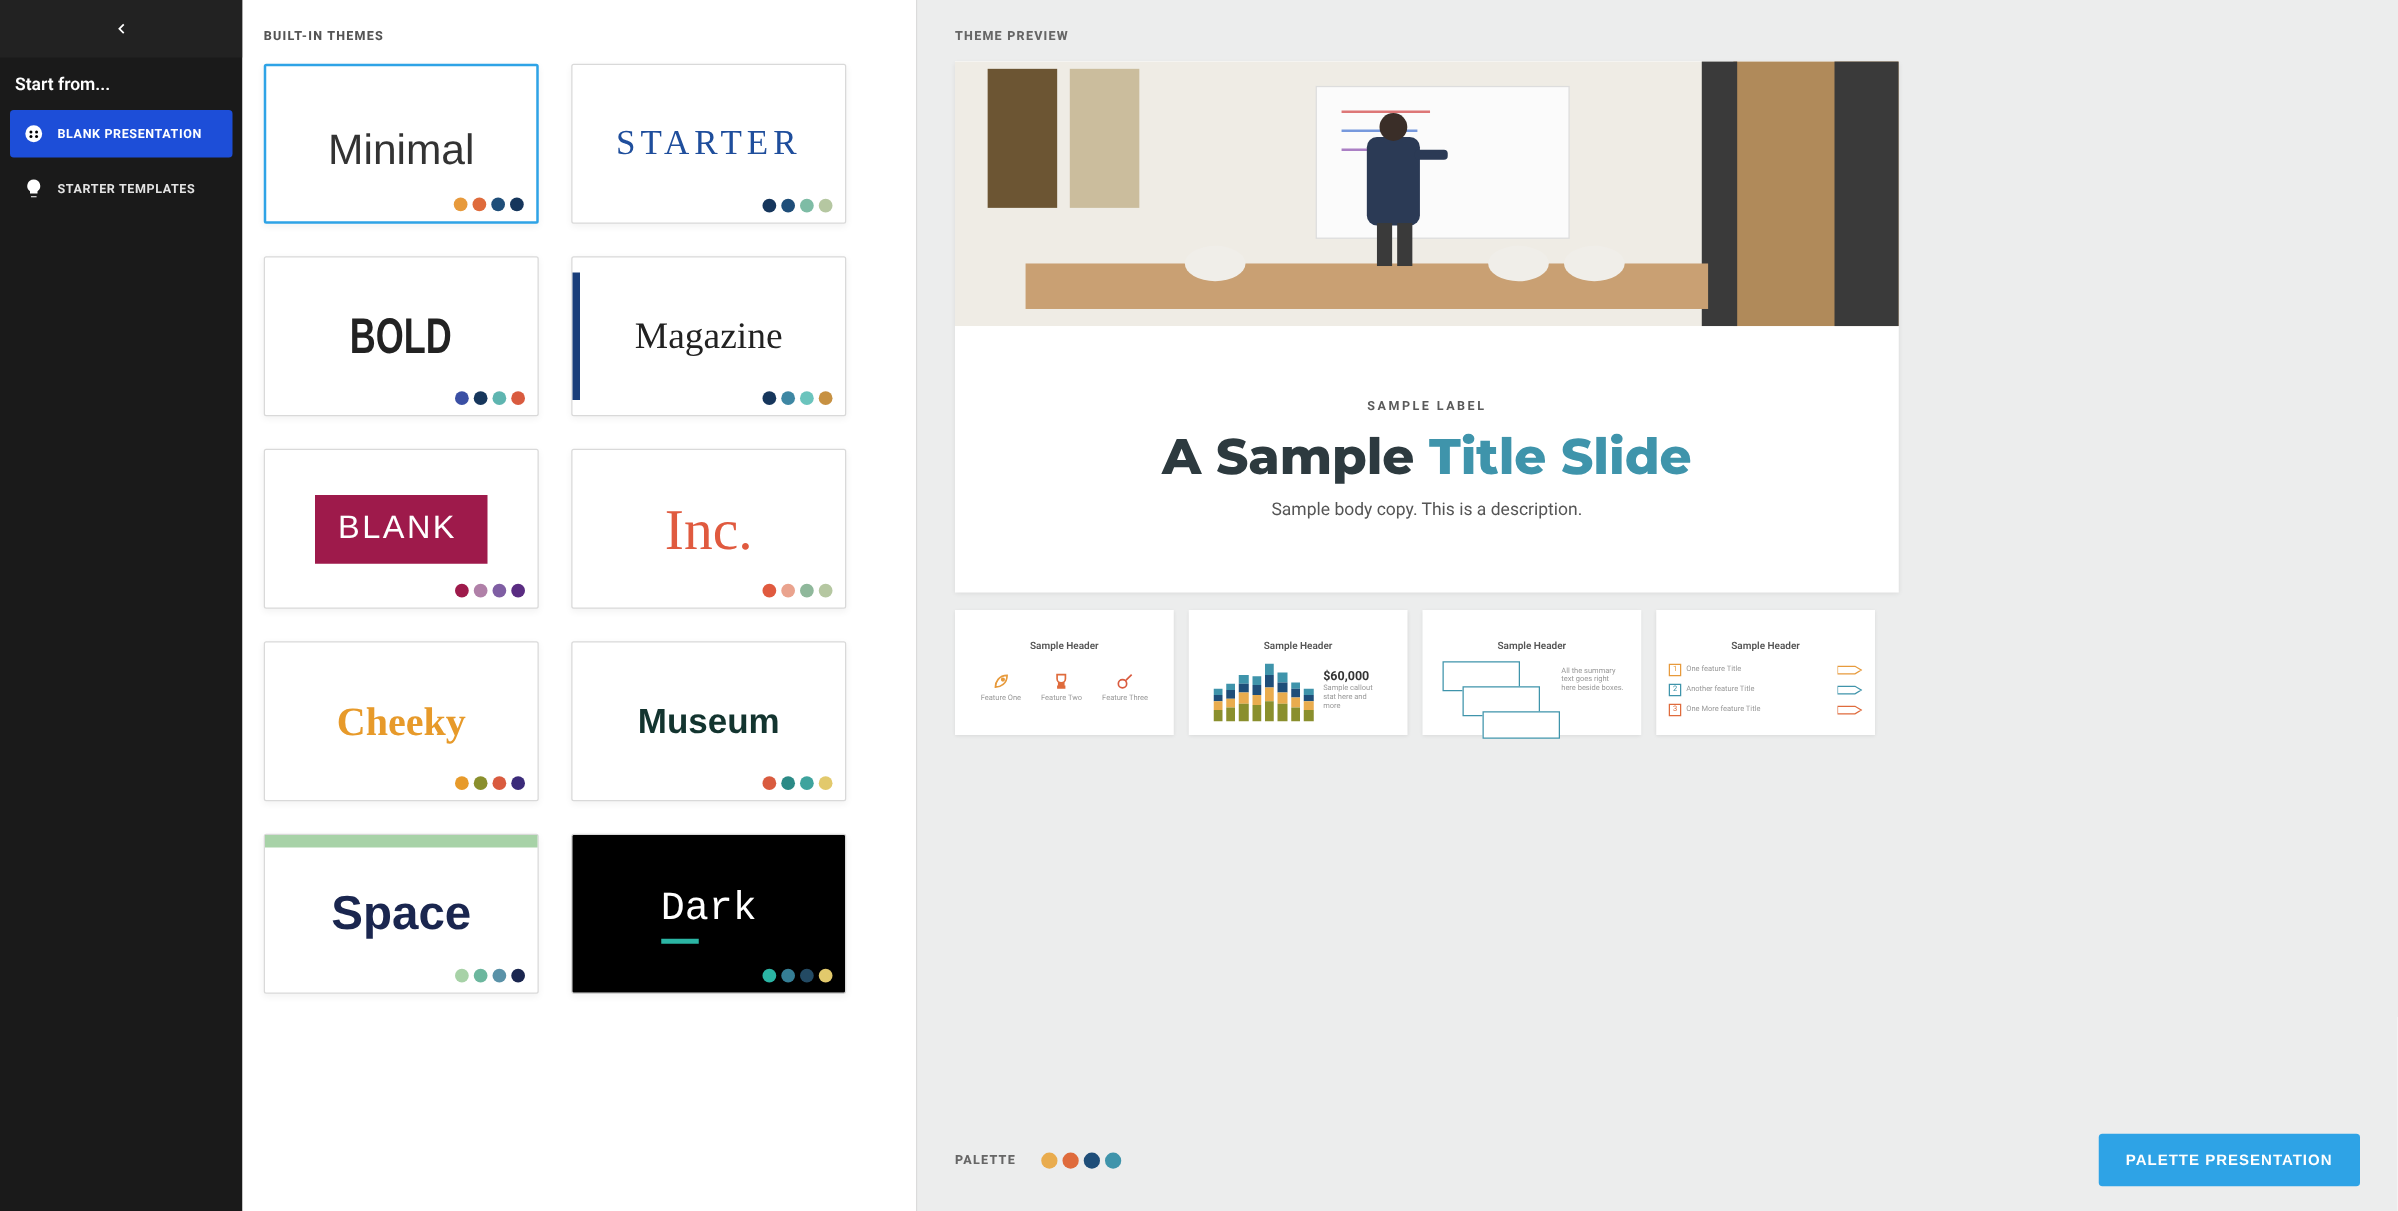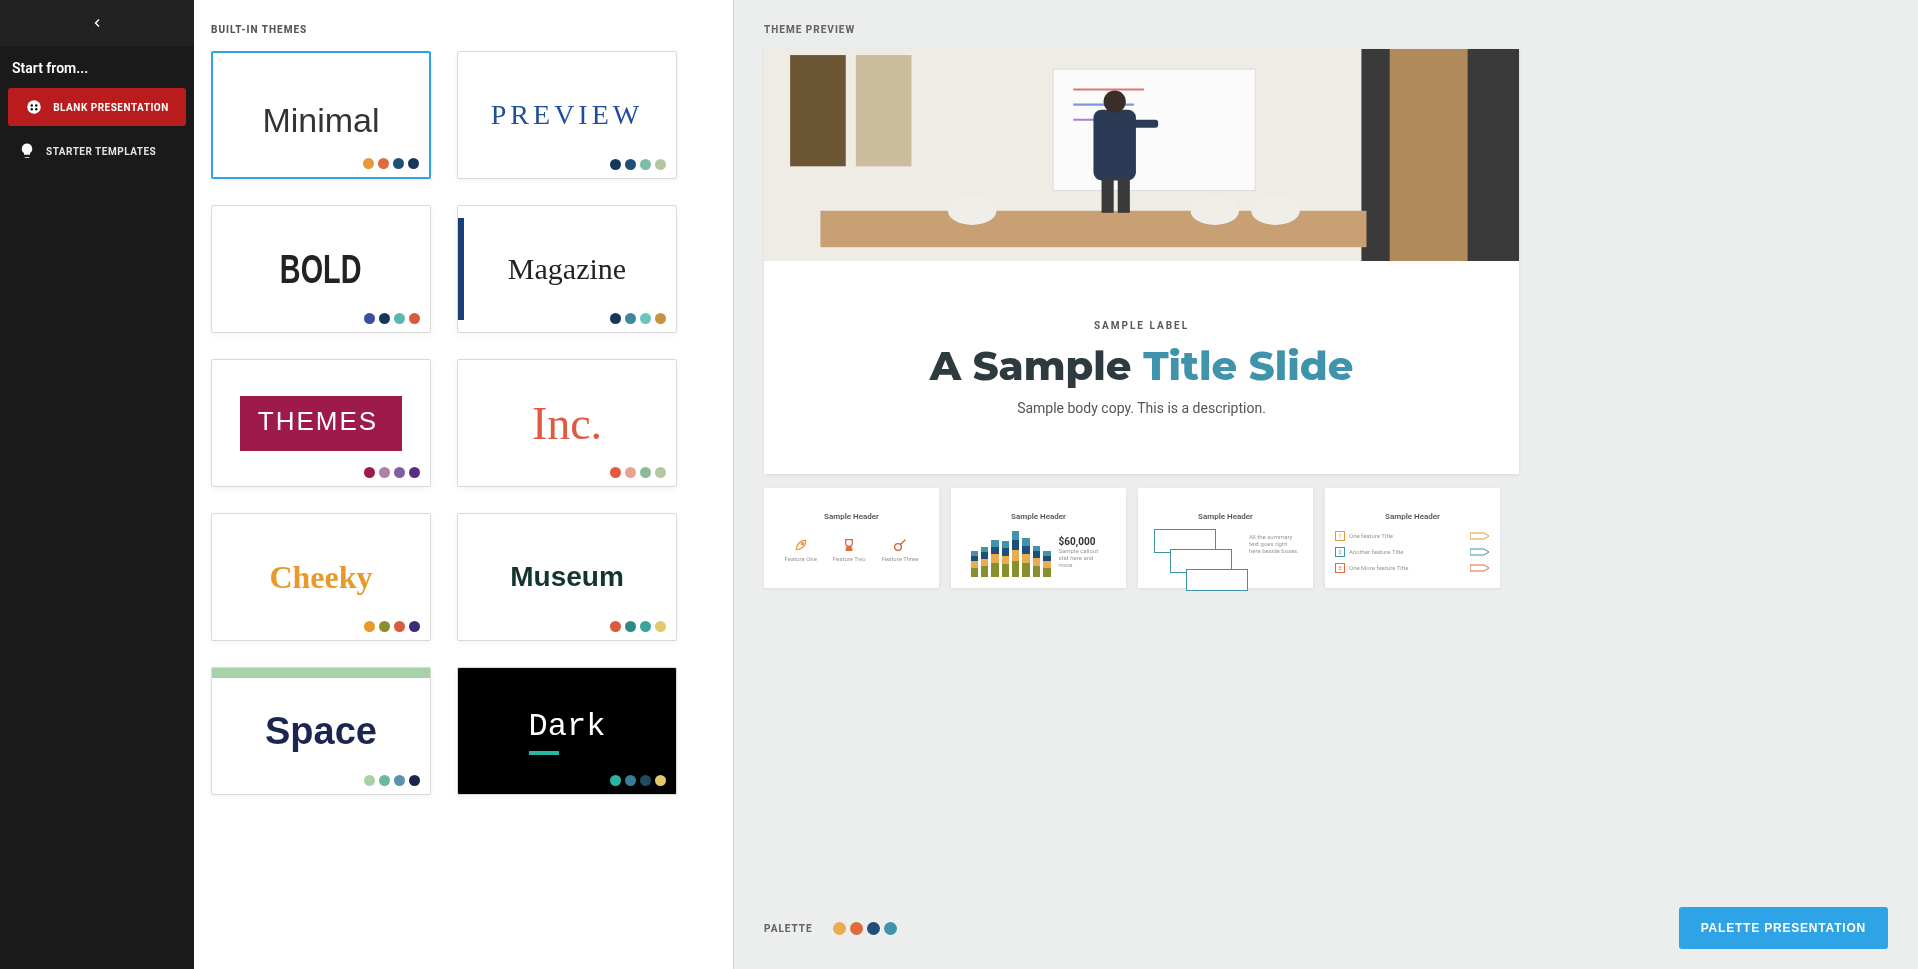--- a/index.html
+++ b/index.html
@@ -6,21 +6,21 @@
   html, body { width: 100%; height: 100%; font-family: -apple-system, "Segoe UI", Roboto, "Helvetica Neue", Arial, sans-serif; }
   body { display: flex; background:#fff; overflow:hidden; }
 
   
   .sidebar { width:194px; background:#1a1a1a; color:#fff; display:flex; flex-direction:column; }
   .sidebar-back { height:46px; display:flex; align-items:center; justify-content:center; background:#222; cursor:pointer; }
   .sidebar-back svg { width:12px; height:12px; fill:#fff; }
   .sidebar-title { padding:14px 12px 12px; font-weight:600; font-size:14px; }
   .side-items { padding:0 8px; display:flex; flex-direction:column; gap:6px; }
   .side-item { display:flex; align-items:center; gap:10px; padding:10px 10px; border-radius:3px; cursor:pointer; font-size:10px; font-weight:700; letter-spacing:.5px; text-transform:uppercase; color:#e3e3e3; }
-  .side-item.active { background:#b91c1c; color:#fff;justify-content:center; }
+  .side-item.active { background:#1d4ed8; color:#fff; }
   .side-item .icon { width:18px; height:18px; display:flex; align-items:center; justify-content:center; }
   .side-item .icon svg { fill:#fff; width:18px; height:18px; }
   .team-badge { background:#ff9f1c; color:#000; font-size:8px; font-weight:800; padding:2px 5px; border-radius:3px; letter-spacing:.5px; }
 
   
   .themes-col { width:540px; background:#fff; border-right:1px solid #d0d0d0; overflow-y:auto; padding:24px 17px; }
   .themes-heading { font-size:10px; font-weight:800; letter-spacing:1px; color:#555; text-transform:uppercase; margin-bottom:16px; }
   .theme-grid { display:grid; grid-template-columns: repeat(2, 220px); gap:26px; }
   .theme-card { width:220px; height:128px; border:1px solid #d9d9d9; border-radius:2px; background:#fff; position:relative; cursor:pointer; box-shadow:0 2px 6px rgba(0,0,0,.05); display:flex; align-items:center; justify-content:center; }
   .theme-card.selected { border:2px solid #2ea3e6; }
@@ -102,21 +102,21 @@
       <div class="theme-card selected">
         <div class="theme-title" style="font:300 34px 'Helvetica Neue', Arial, sans-serif;color:#333;margin-top:11px;">Minimal</div>
         <div class="palette-dots">
           <span class="pd" style="background:#e79a3c"></span>
           <span class="pd" style="background:#df6b3c"></span>
           <span class="pd" style="background:#1f4e79"></span>
           <span class="pd" style="background:#16365c"></span>
         </div>
       </div>
       <div class="theme-card">
-        <div class="theme-title" style="font:400 28px Georgia, serif;color:#1f4e9c;letter-spacing:4px;">PREVIEW</div>
+        <div class="theme-title" style="font:400 28px Georgia, serif;color:#1f4e9c;letter-spacing:4px;">STARTER</div>
         <div class="palette-dots">
           <span class="pd" style="background:#16365c"></span>
           <span class="pd" style="background:#1f4e79"></span>
           <span class="pd" style="background:#7ebca5"></span>
           <span class="pd" style="background:#b5c7a1"></span>
         </div>
       </div>
       <div class="theme-card">
         <div class="theme-title" style="font:900 40px Arial Black, Arial, sans-serif;color:#222;transform:scaleX(.72);">BOLD</div>
         <div class="palette-dots">
@@ -130,21 +130,21 @@
         <div class="mag-left"></div>
         <div class="theme-title" style="font:400 30px 'Times New Roman', serif;color:#222;">Magazine</div>
         <div class="palette-dots">
           <span class="pd" style="background:#16365c"></span>
           <span class="pd" style="background:#3e87a3"></span>
           <span class="pd" style="background:#6bc4bd"></span>
           <span class="pd" style="background:#c79142"></span>
         </div>
       </div>
       <div class="theme-card">
-        <div class="block-chip"><span class="theme-title" style="font:400 26px Arial, sans-serif;color:#fff;letter-spacing:2px;">THEMES</span></div>
+        <div class="block-chip"><span class="theme-title" style="font:400 26px Arial, sans-serif;color:#fff;letter-spacing:2px;">BLANK</span></div>
         <div class="palette-dots">
           <span class="pd" style="background:#9e1a4b"></span>
           <span class="pd" style="background:#b080a8"></span>
           <span class="pd" style="background:#7f5ea3"></span>
           <span class="pd" style="background:#5a2c82"></span>
         </div>
       </div>
       <div class="theme-card">
         <div class="theme-title" style="font:400 46px Georgia, serif;color:#e05a3f;">Inc.</div>
         <div class="palette-dots">

